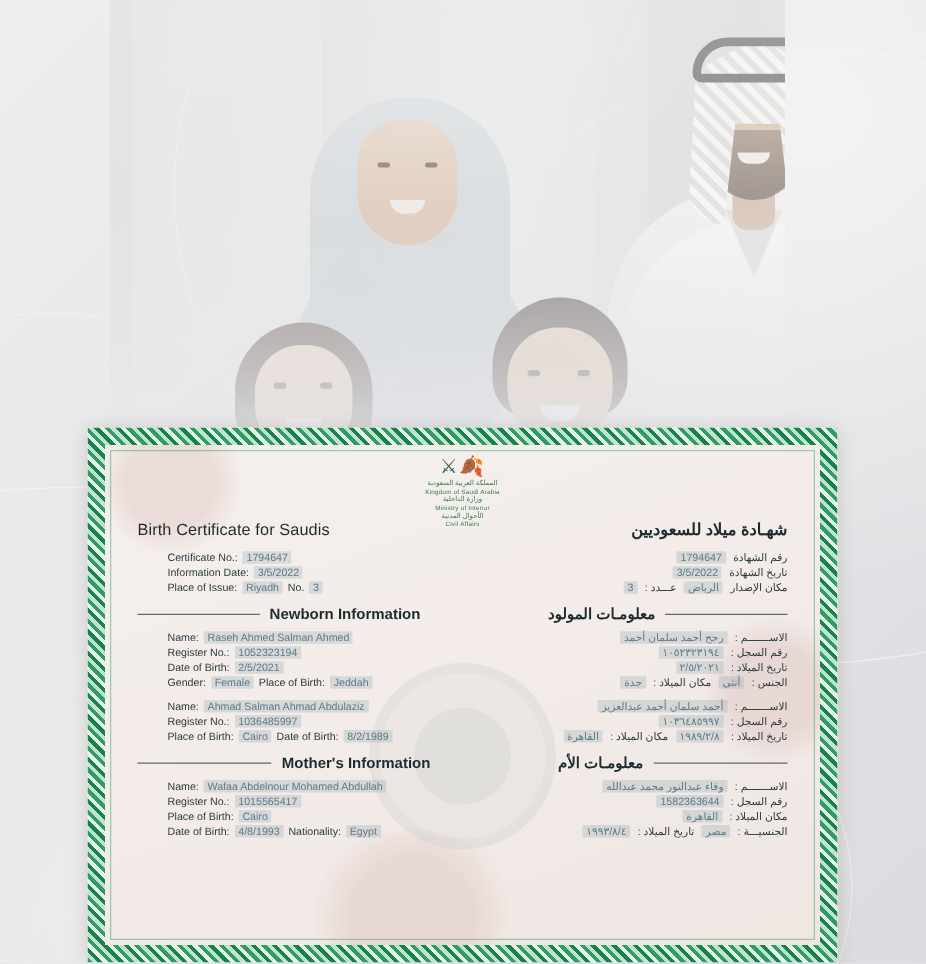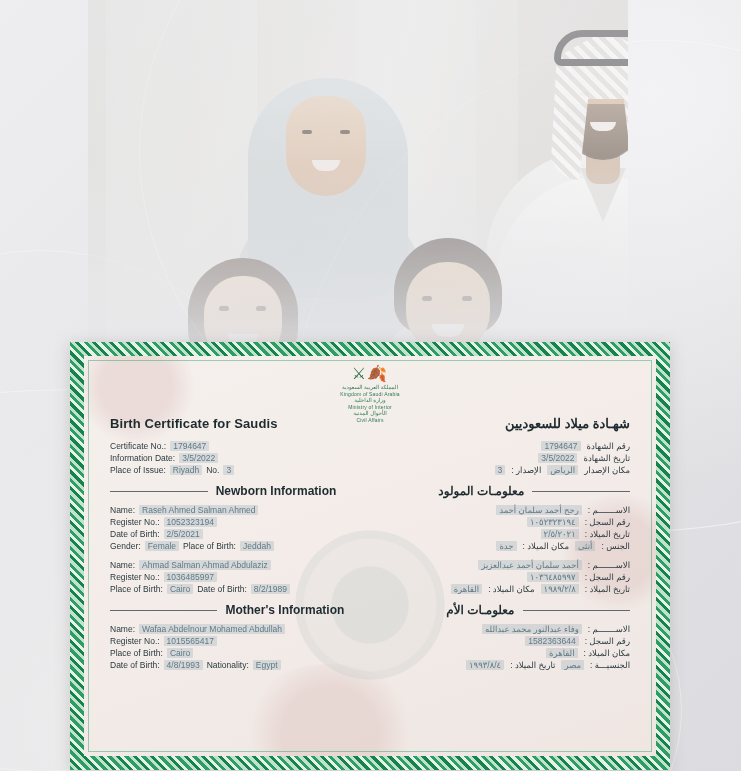--- a/index.html
+++ b/index.html
@@ -280,39 +280,39 @@
   }
 
   .title-row {
     display: flex;
     align-items: flex-end;
     justify-content: space-between;
     margin-bottom: 9px;
   }
   .title-en {
     font-size: 13px;
-    font-weight: bold;
+    font-weight: normal;
     color: #1d2a2e;
     letter-spacing: 0.1px;
   }
   .title-ar {
     font-size: 13px;
     font-weight: bold;
     color: #1d2a2e;
     direction: rtl;
   }
 
   .kv-block { margin-bottom: 7px; }
   .kv-row {
     display: flex;
     align-items: center;
     justify-content: space-between;
     height: 12px;
   }
-  .kv-left { display: flex; align-items: center; gap: 4px; white-space: nowrap; }
+  .kv-left { display: flex; align-items: center; gap: 4px; white-space: nowrap; margin-left: 24px; }
   .kv-right { display: flex; align-items: center; gap: 6px; direction: rtl; white-space: nowrap; }
   .lbl { color: #2b3a3f; }
   .lbl-ar { color: #2b3a3f; direction: rtl; }
   .val {
     color: #5d7a86;
     background: rgba(150,170,180,0.30);
     border-radius: 1px;
     padding: 0 3px;
     filter: blur(0.6px);
   }
@@ -441,21 +441,21 @@
         <div class="kv-row">
           <div class="kv-left">
             <span class="lbl">Place of Issue:</span>
             <span class="val">Riyadh</span>
             <span class="lbl">No.</span>
             <span class="val">3</span>
           </div>
           <div class="kv-right">
             <span class="lbl-ar">مكان الإصدار</span>
             <span class="val ar">الرياض</span>
-            <span class="lbl-ar">الإصدار :</span>
+            <span class="lbl-ar">عـــدد :</span>
             <span class="val ar">3</span>
           </div>
         </div>
       </div>
 
       <div class="section-head">
         <div class="rule"></div>
         <div class="s-en">Newborn Information</div>
         <div class="gap"></div>
         <div class="s-ar">معلومـات المولود</div>

